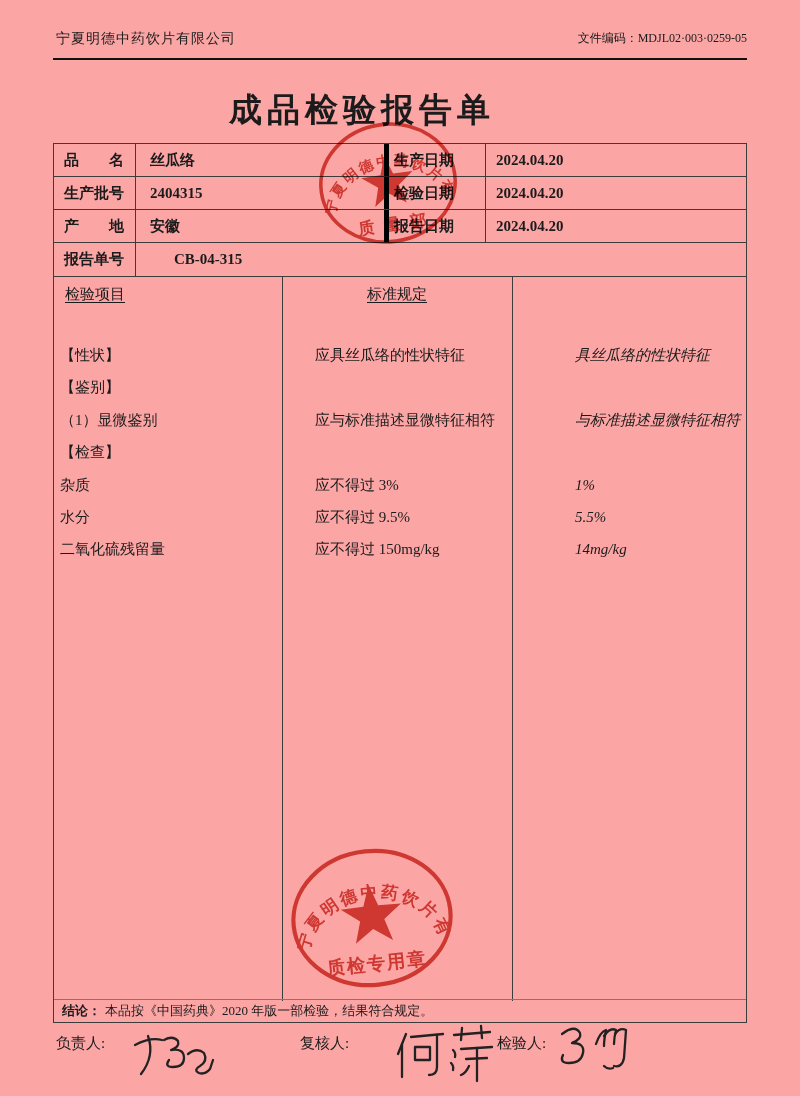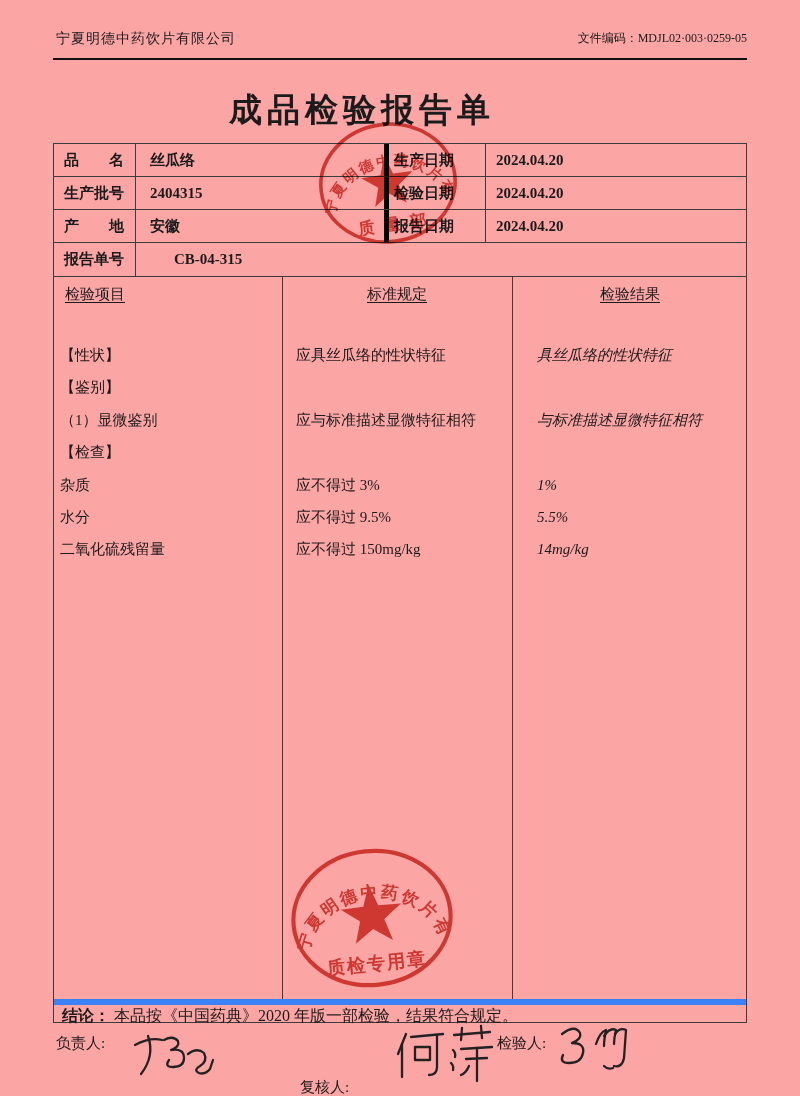--- a/index.html
+++ b/index.html
@@ -31,26 +31,26 @@
   
   .inspect { position:absolute; left:53px; top:276px; width:694px; height:747px;
              border:1px solid #3c3c3c; font-size:15px; }
   .vline { position:absolute; top:0; width:1px; height:724px; background:#3c3c3c; }
   .vl1 { left:228px; } .vl2 { left:458px; }
   .ithead { position:absolute; top:8px; text-decoration:underline; text-underline-offset:3px; }
   .ith1 { left:11px; }
   .ith2 { left:228px; width:230px; text-align:center; }
   .ith3 { left:458px; width:236px; text-align:center; }
   .ibody { position:absolute; top:62px; left:0; width:692px; }
-  .brow { display:grid; grid-template-columns:228px 230px 236px; height:32.4px; line-height:32.4px; }
+  .brow { display:grid; grid-template-columns:228px 230px 236px; height:32.4px; line-height:32.4px;gap:19px; }
   .bc1 { padding-left:6px; } .bc2 { padding-left:14px; } .bc3 { padding-left:25px;font-style:italic; }
 
   
   .conclusion { position:absolute; left:0; bottom:0; width:100%; height:23px;
-                border-top:6px solid #3b82f6; line-height:22px; padding-left:8px; font-size:16px; }
+                border-top:1px solid #3b82f6; line-height:22px; padding-left:8px; font-size:13px; }
   .conclusion b { margin-right:4px; }
 
   
   .foot-label { position:absolute; font-size:15px; }
   .sig { position:absolute; }
   .sig path { fill:none; stroke:#222; stroke-width:2.3; stroke-linecap:round; stroke-linejoin:round; }
 
   
   .stamp { position:absolute; opacity:.85; mix-blend-mode:multiply; }
   .stamp-top { left:316px; top:120px; width:144px; height:126px; transform:rotate(-8deg); }
@@ -92,21 +92,20 @@
       <div class="cell cvwide">CB-04-315</div>
     </div>
   </div>
 
   <div class="inspect">
     <div class="vline vl1"></div>
     <div class="vline vl2"></div>
 
     <div class="ithead ith1">检验项目</div>
     <div class="ithead ith2">标准规定</div>
-    <div class="ithead ith3">检验结果</div>
 
     <div class="ibody">
       <div class="brow">
         <div class="bc1">【性状】</div>
         <div class="bc2">应具丝瓜络的性状特征</div>
         <div class="bc3">具丝瓜络的性状特征</div>
       </div>
       <div class="brow">
         <div class="bc1">【鉴别】</div>
         <div class="bc2"></div>
@@ -145,21 +144,21 @@
   </div>
 
   <div class="foot-label" style="left:56px; top:1034px;">负责人:</div>
   <svg class="sig" style="left:128px; top:1028px;" width="100" height="58" viewBox="0 0 100 58">
     <path d="M20,8 q7,20 -7,38"></path>
     <path d="M7,17 q15,-8 27,-5"></path>
     <path d="M36,12 q9,-5 14,1 q2,6 -7,9 q13,-2 13,8 q0,9 -11,9 q-9,0 -4,-7"></path>
     <path d="M60,26 q9,-7 16,-1 q4,8 -4,13 q-7,4 -1,7 q6,2 11,-4 l3,-9"></path>
   </svg>
 
-  <div class="foot-label" style="left:300px; top:1034px;margin-top:44px;">复核人:</div>
+  <div class="foot-label" style="left:300px; top:1034px;">复核人:</div>
   <svg class="sig" style="left:392px; top:1024px;" width="112" height="60" viewBox="0 0 112 60">
     <path d="M14,10 L6,30"></path>
     <path d="M10,20 L10,53"></path>
     <path d="M19,13 L51,10"></path>
     <path d="M23,23 h15 v13 h-15 z"></path>
     <path d="M45,11 L45,43 q0,8 -8,8"></path>
     <path d="M62,11 L98,8"></path>
     <path d="M70,4 L69,16"></path>
     <path d="M89,2 L90,14"></path>
     <path d="M61,26 q3,3 2,7"></path>

